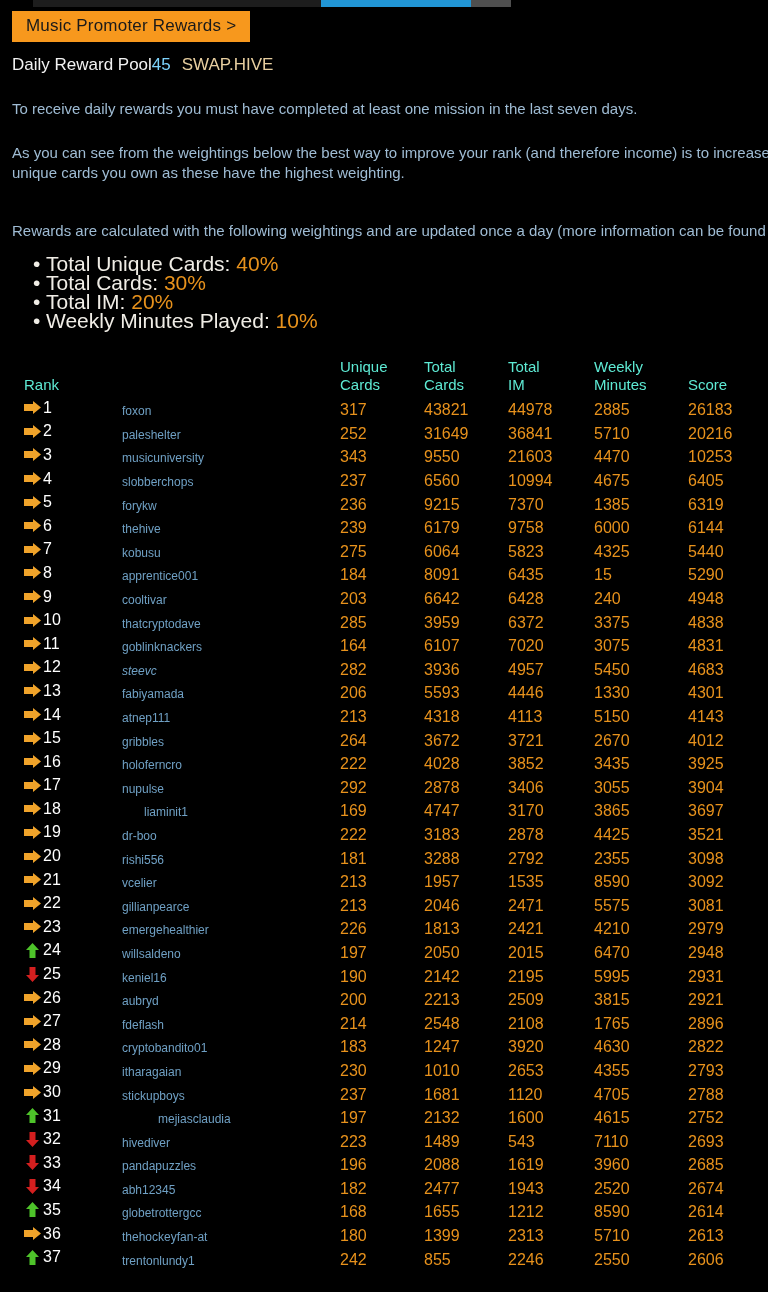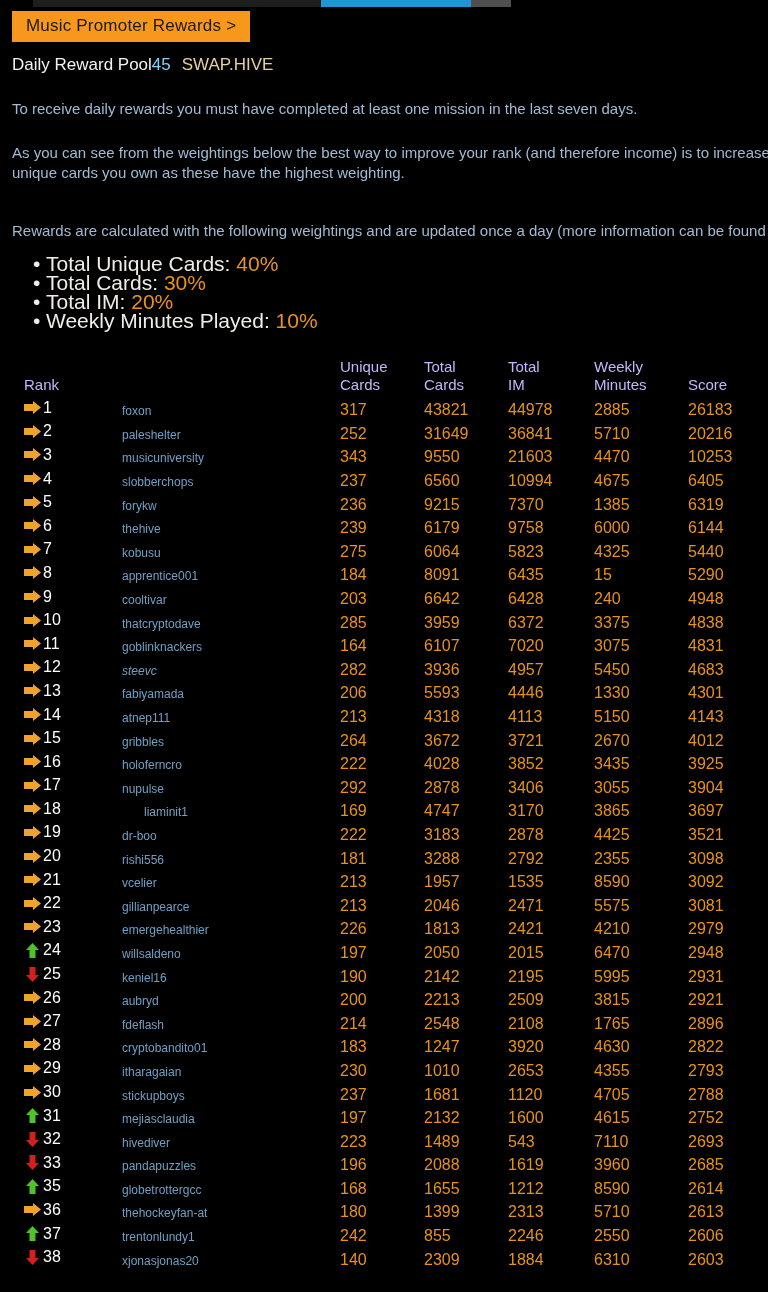--- a/index.html
+++ b/index.html
@@ -119,21 +119,21 @@
   .c-name   { width: 218px; }
   .c-uq     { width: 84px; }
   .c-tc     { width: 84px; }
   .c-im     { width: 86px; }
   .c-wm     { width: 94px; }
   .c-sc     { width: 80px; }
 
   .lb-head .c-rank { align-items: flex-end; height: auto;
                      display: block; }
   .hd {
-    color: #c4b5fd;
+    color: #5eead4;
     font-size: 15px;
     line-height: 16.5px;
     white-space: pre-line;
   }
 
   .rank-num {
     color: #ffffff;
     font-size: 16px;
     margin-left: 2px;
     line-height: 1;
@@ -696,21 +696,21 @@
         </div>
         <div class="lb-row">
           <div class="c-rank">
             <span class="arrow">
               <svg width="17" height="15" viewBox="0 0 17 15">
                 <path d="M8.5 0 L15 7 L11.5 7 L11.5 15 L5.5 15 L5.5 7 L2 7 Z" fill="#4ec32a"></path>
               </svg>
             </span>
             <span class="rank-num">31</span>
           </div>
-          <div class="c-name"><a class="uname" href="#" style="text-decoration: none;">mejiasclaudia</a></div>
+          <div class="c-name"><a class="uname" href="#" style="text-decoration: none; margin-left: 36px;">mejiasclaudia</a></div>
           <div class="c-uq"><span class="stat">197</span></div>
           <div class="c-tc"><span class="stat">2132</span></div>
           <div class="c-im"><span class="stat">1600</span></div>
           <div class="c-wm"><span class="stat">4615</span></div>
           <div class="c-sc"><span class="stat">2752</span></div>
         </div>
         <div class="lb-row">
           <div class="c-rank">
             <span class="arrow">
               <svg width="17" height="15" viewBox="0 0 17 15">
@@ -739,20 +739,36 @@
           <div class="c-uq"><span class="stat">196</span></div>
           <div class="c-tc"><span class="stat">2088</span></div>
           <div class="c-im"><span class="stat">1619</span></div>
           <div class="c-wm"><span class="stat">3960</span></div>
           <div class="c-sc"><span class="stat">2685</span></div>
         </div>
         <div class="lb-row">
           <div class="c-rank">
             <span class="arrow">
               <svg width="17" height="15" viewBox="0 0 17 15">
+                <path d="M8.5 15 L15 8 L11.5 8 L11.5 0 L5.5 0 L5.5 8 L2 8 Z" fill="#d41f1f"></path>
+              </svg>
+            </span>
+            <span class="rank-num">34</span>
+          </div>
+          <div class="c-name"><a class="uname" href="#" style="text-decoration: none;">abh12345</a></div>
+          <div class="c-uq"><span class="stat">182</span></div>
+          <div class="c-tc"><span class="stat">2477</span></div>
+          <div class="c-im"><span class="stat">1943</span></div>
+          <div class="c-wm"><span class="stat">2520</span></div>
+          <div class="c-sc"><span class="stat">2674</span></div>
+        </div>
+        <div class="lb-row">
+          <div class="c-rank">
+            <span class="arrow">
+              <svg width="17" height="15" viewBox="0 0 17 15">
                 <path d="M8.5 0 L15 7 L11.5 7 L11.5 15 L5.5 15 L5.5 7 L2 7 Z" fill="#4ec32a"></path>
               </svg>
             </span>
             <span class="rank-num">35</span>
           </div>
           <div class="c-name"><a class="uname" href="#" style="text-decoration: none;">globetrottergcc</a></div>
           <div class="c-uq"><span class="stat">168</span></div>
           <div class="c-tc"><span class="stat">1655</span></div>
           <div class="c-im"><span class="stat">1212</span></div>
           <div class="c-wm"><span class="stat">8590</span></div>
@@ -783,34 +799,18 @@
             </span>
             <span class="rank-num">37</span>
           </div>
           <div class="c-name"><a class="uname" href="#" style="text-decoration: none;">trentonlundy1</a></div>
           <div class="c-uq"><span class="stat">242</span></div>
           <div class="c-tc"><span class="stat">855</span></div>
           <div class="c-im"><span class="stat">2246</span></div>
           <div class="c-wm"><span class="stat">2550</span></div>
           <div class="c-sc"><span class="stat">2606</span></div>
         </div>
-        <div class="lb-row">
-          <div class="c-rank">
-            <span class="arrow">
-              <svg width="17" height="15" viewBox="0 0 17 15">
-                <path d="M8.5 15 L15 8 L11.5 8 L11.5 0 L5.5 0 L5.5 8 L2 8 Z" fill="#d41f1f"></path>
-              </svg>
-            </span>
-            <span class="rank-num">38</span>
-          </div>
-          <div class="c-name"><a class="uname" href="#" style="text-decoration: none;">xjonasjonas20</a></div>
-          <div class="c-uq"><span class="stat">140</span></div>
-          <div class="c-tc"><span class="stat">2309</span></div>
-          <div class="c-im"><span class="stat">1884</span></div>
-          <div class="c-wm"><span class="stat">6310</span></div>
-          <div class="c-sc"><span class="stat">2603</span></div>
-        </div>
       </div>
   </div>
 
 </div>
 
 <div class="bottom-edge"></div>
 
 </body></html>

